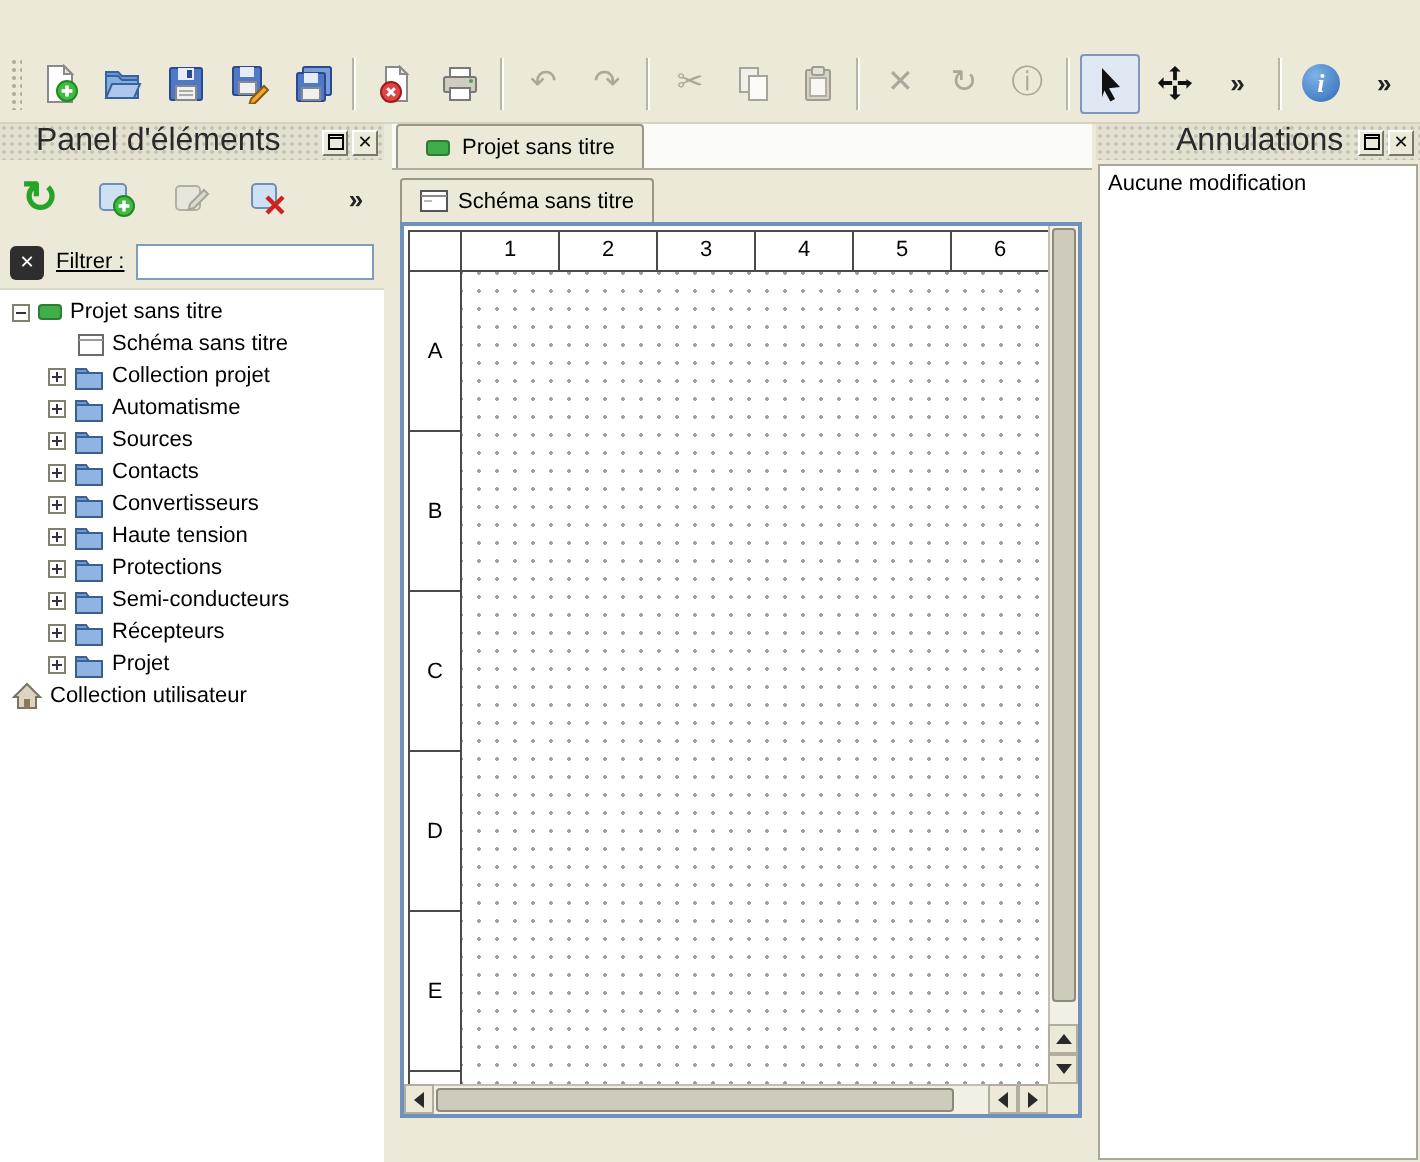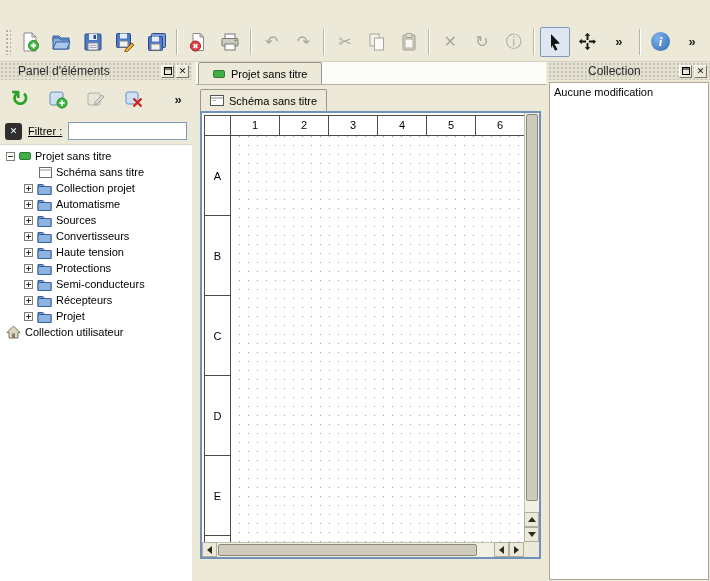--- a/index.html
+++ b/index.html
@@ -20,21 +20,21 @@
   .glyph{font-size:16px;line-height:1;color:#3a3a3a;}
   .tb.disabled .glyph{color:#aaa79c;}
   .sep{width:0;height:26px;border-left:1px solid #b9b5a6;border-right:1px solid #fff;margin:0 4px;}
   .spacer{flex:1;}
   .chev{font-size:13px;font-weight:bold;color:#222;line-height:1;}
   .about-circle{width:19px;height:19px;border-radius:50%;background:radial-gradient(circle at 35% 30%,#7fb3e8,#2d6bb4);display:flex;align-items:center;justify-content:center;}
   .about-circle span{color:#fff;font-family:"Liberation Serif",serif;font-style:italic;font-weight:bold;font-size:13px;line-height:1;}
 
   
   .dock-title{height:18px;flex:0 0 18px;display:flex;align-items:center;background:#e4e1d3;background-image:radial-gradient(#c6c3b2 0.8px,transparent 1px);background-size:4px 4px;padding:0 3px 0 6px;}
-  .dock-title-text{flex:1;font-size:12px;color:#2a2a2a;padding-left:12px;white-space:nowrap;}
+  .dock-title-text{flex:1;font-size:16px;color:#2a2a2a;padding-left:12px;white-space:nowrap;}
   .dockbtn{width:13px;height:13px;flex:0 0 13px;display:flex;align-items:center;justify-content:center;background:#ece9d8;border:1px solid;border-color:#fff #7a766a #7a766a #fff;margin-left:2px;font-size:9px;line-height:1;padding:0;color:#111;}
 
   
   .dock-left{position:absolute;top:62px;left:0;width:192px;bottom:0;display:flex;flex-direction:column;background:#ece9d8;}
   .panel-toolbar{height:38px;flex:0 0 38px;display:flex;align-items:center;padding:2px 6px;gap:10px;}
   .ptb{width:28px;height:28px;display:flex;align-items:center;justify-content:center;border:1px solid transparent;background:transparent;padding:0;}
   .reload-glyph{font-size:22px;font-weight:bold;color:#27a427;line-height:1;}
   .panel-overflow{margin-left:auto;width:16px;}
   .filter-row{height:26px;flex:0 0 26px;display:flex;align-items:center;padding:0 5px;gap:6px;}
   .clear-filter{width:17px;height:17px;background:#2e2e2e;border-radius:3px;color:#fff;display:flex;align-items:center;justify-content:center;border:0;padding:0;flex:0 0 17px;}
@@ -320,20 +320,30 @@
       </div>
       <div class="trow lvl1">
         <span class="expander plus"></span>
         <span class="ticon">
             <svg width="15" height="13" viewBox="0 0 15 13">
               <path d="M1 2.5h5l1.5 2H14v8H1z" fill="#6f9bd8" stroke="#3a5f93"></path>
               <path d="M1 4.5h13v8H1z" fill="#8fb4e4" stroke="#3a5f93"></path>
             </svg>
           </span>
         <span class="tlabel">Sources</span>
+      </div>
+      <div class="trow lvl1">
+        <span class="expander plus"></span>
+        <span class="ticon">
+            <svg width="15" height="13" viewBox="0 0 15 13">
+              <path d="M1 2.5h5l1.5 2H14v8H1z" fill="#6f9bd8" stroke="#3a5f93"></path>
+              <path d="M1 4.5h13v8H1z" fill="#8fb4e4" stroke="#3a5f93"></path>
+            </svg>
+          </span>
+        <span class="tlabel">Contacts</span>
       </div>
       <div class="trow lvl1">
         <span class="expander plus"></span>
         <span class="ticon">
             <svg width="15" height="13" viewBox="0 0 15 13">
               <path d="M1 2.5h5l1.5 2H14v8H1z" fill="#6f9bd8" stroke="#3a5f93"></path>
               <path d="M1 4.5h13v8H1z" fill="#8fb4e4" stroke="#3a5f93"></path>
             </svg>
           </span>
         <span class="tlabel">Convertisseurs</span>
@@ -468,21 +478,21 @@
               <i class="tri right"></i>
             </button>
         </div>
         <div class="sbcorner"></div>
       </div>
     </div>
   </div>
 
   <div class="dock-right">
     <div class="dock-title">
-      <span class="dock-title-text">Collection</span>
+      <span class="dock-title-text">Annulations</span>
       <button class="dockbtn">
         <svg width="8" height="8" viewBox="0 0 8 8">
             <rect x="0.5" y="0.5" width="7" height="7" fill="none" stroke="#000"></rect>
             <path d="M0.5 2h7" stroke="#000"></path>
           </svg>
       </button>
       <button class="dockbtn">
           <span>✕</span>
         </button>
     </div>

